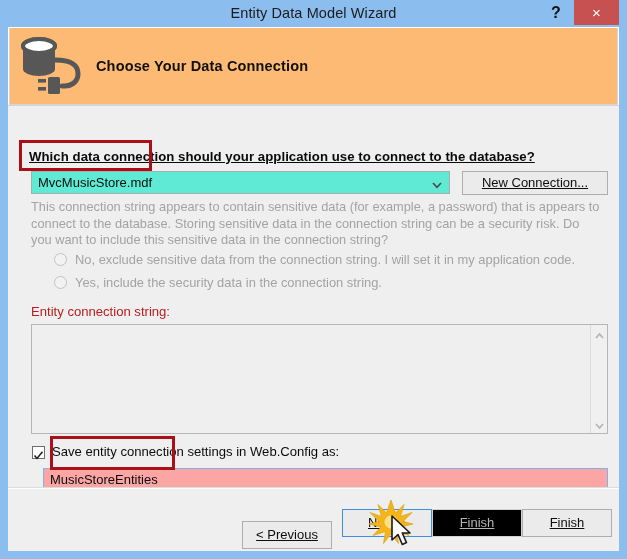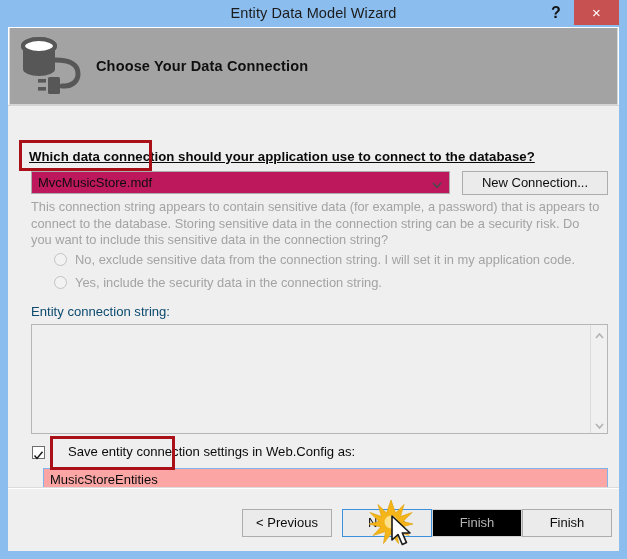--- a/index.html
+++ b/index.html
@@ -92,21 +92,21 @@
     border-top: none;
     border-left: none;
     border-right: none;
     box-sizing: border-box;
   }
   .header-inner {
     position: absolute;
     left: 1px; top: 1px;
     width: 609px;
     height: 77px;
-    background: #a3a3a3;
+    background: #fdba74;
     border: 1px solid #d6d6d6;
     border-top: none;
     box-sizing: border-box;
   }
   .db-icon {
     position: absolute;
     left: 8px;
     top: 4px;
     width: 68px;
     height: 62px;
@@ -142,21 +142,21 @@
     text-decoration: underline;
   }
 
   
   .combo {
     position: absolute;
     left: 23px;
     top: 65px;
     width: 419px;
     height: 23px;
-    background: #be185d;
+    background: #5eead4;
     border: 1px solid #acacac;
     box-sizing: border-box;
     cursor: pointer;
   }
   .combo-value {
     position: absolute;
     left: 6px;
     top: 3px;
     font-size: 13px;
     color: #0d0d0d;
@@ -170,20 +170,21 @@
   }
   .btn {
     background: #ebebeb;
     border: 1px solid #adadad;
     box-sizing: border-box;
     font-family: "Liberation Sans", sans-serif;
     font-size: 13px;
     color: #0d0d0d;
     text-align: center;
     cursor: pointer;
+    text-decoration: underline;
   }
   .btn-new-conn {
     position: absolute;
     left: 454px;
     top: 65px;
     width: 146px;
     height: 24px;
     line-height: 22px;
   }
 
@@ -223,21 +224,21 @@
     left: 21px;
     top: 0;
     white-space: nowrap;
   }
 
   .ecs-label {
     position: absolute;
     left: 23px;
     top: 198px;
     font-size: 13.1px;
-    color: #0c4a6e;
+    color: #b91c1c;
   }
 
   
   .textarea-box {
     position: absolute;
     left: 23px;
     top: 218px;
     width: 577px;
     height: 110px;
     background: #efeff0;
@@ -278,21 +279,21 @@
     left: 0;
     top: 1px;
     width: 13px;
     height: 13px;
     border: 1px solid #6e6e6e;
     background: #ffffff;
     box-sizing: border-box;
   }
   .chk-label {
     position: absolute;
-    left: 36px;
+    left: 20px;
     top: -1px;
     font-size: 13.1px;
     color: #0b0b0b;
     white-space: nowrap;
   }
 
   
   .name-input {
     position: absolute;
     left: 35px;
@@ -342,21 +343,21 @@
     background: #ffffff;
   }
   .btn-footer {
     position: absolute;
     top: 21px;
     width: 90px;
     height: 28px;
     line-height: 26px;
     font-size: 13px;
   }
-  .btn-prev   { left: 234px; }
+  .btn-prev   { left: 234px; margin-top: 12px; }
   .btn-next   { left: 334px; border: 1px solid #3c90dd; background: #ebebeb; }
   .btn-finish { left: 424px; color: #b4b4b4; border-color: #d2d2d2; background: #000000; cursor: default; }
   .btn-cancel { left: 514px; }
 
   
   .starburst {
     position: absolute;
     left: 369px;
     top: 500px;
     width: 44px;

